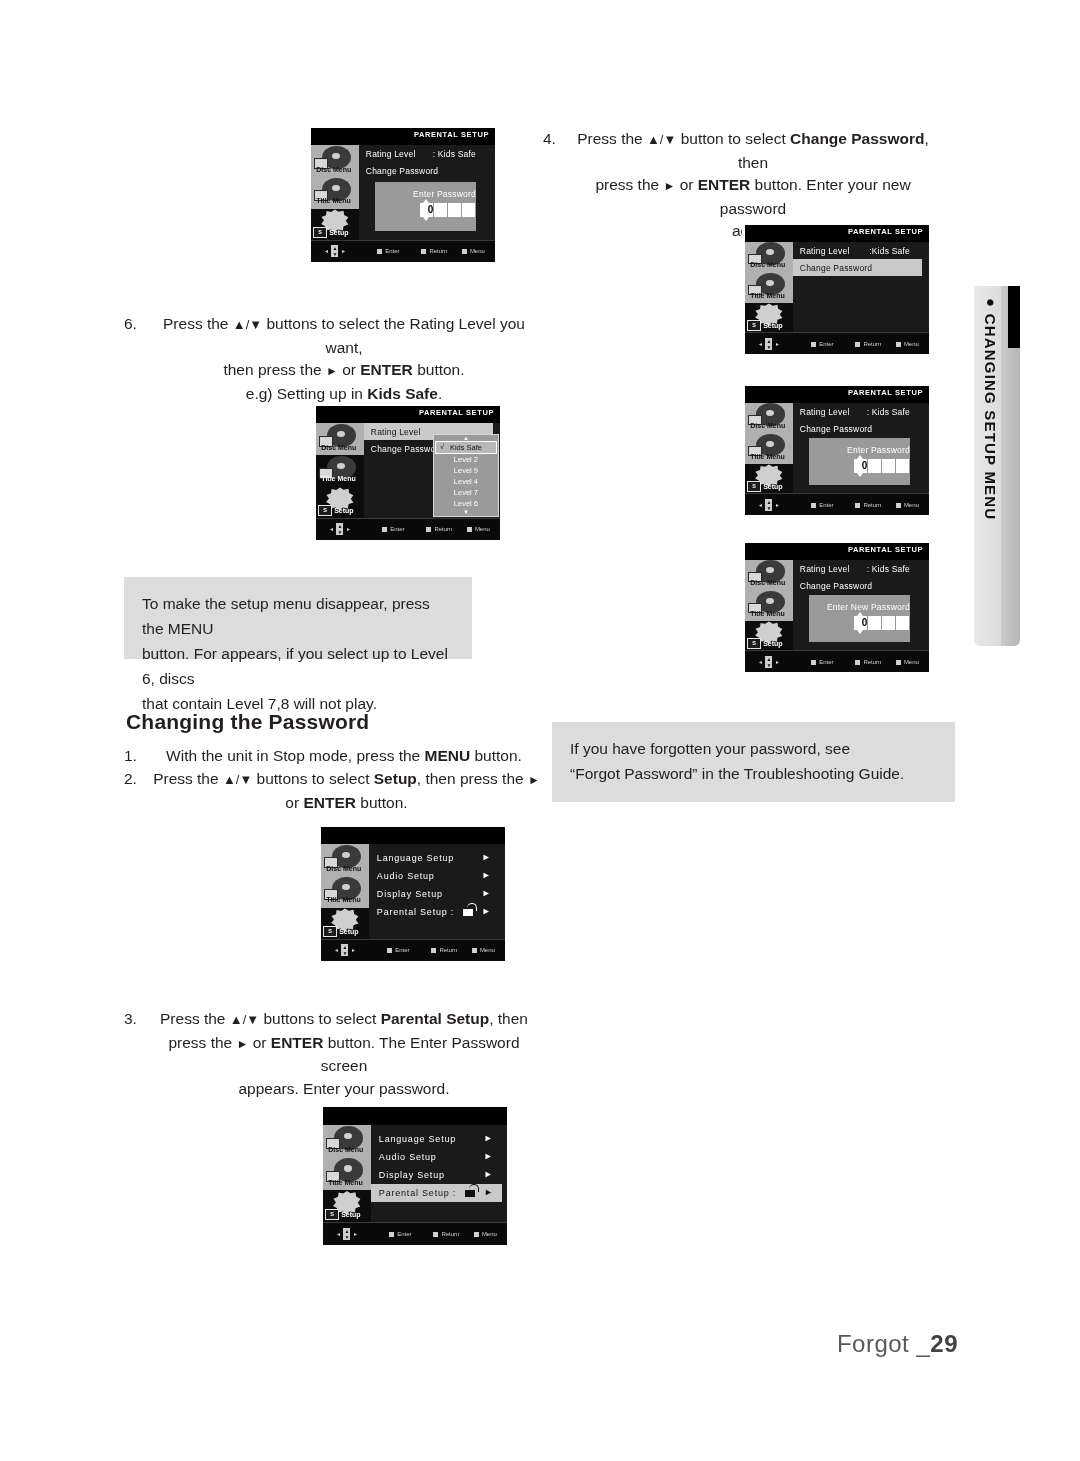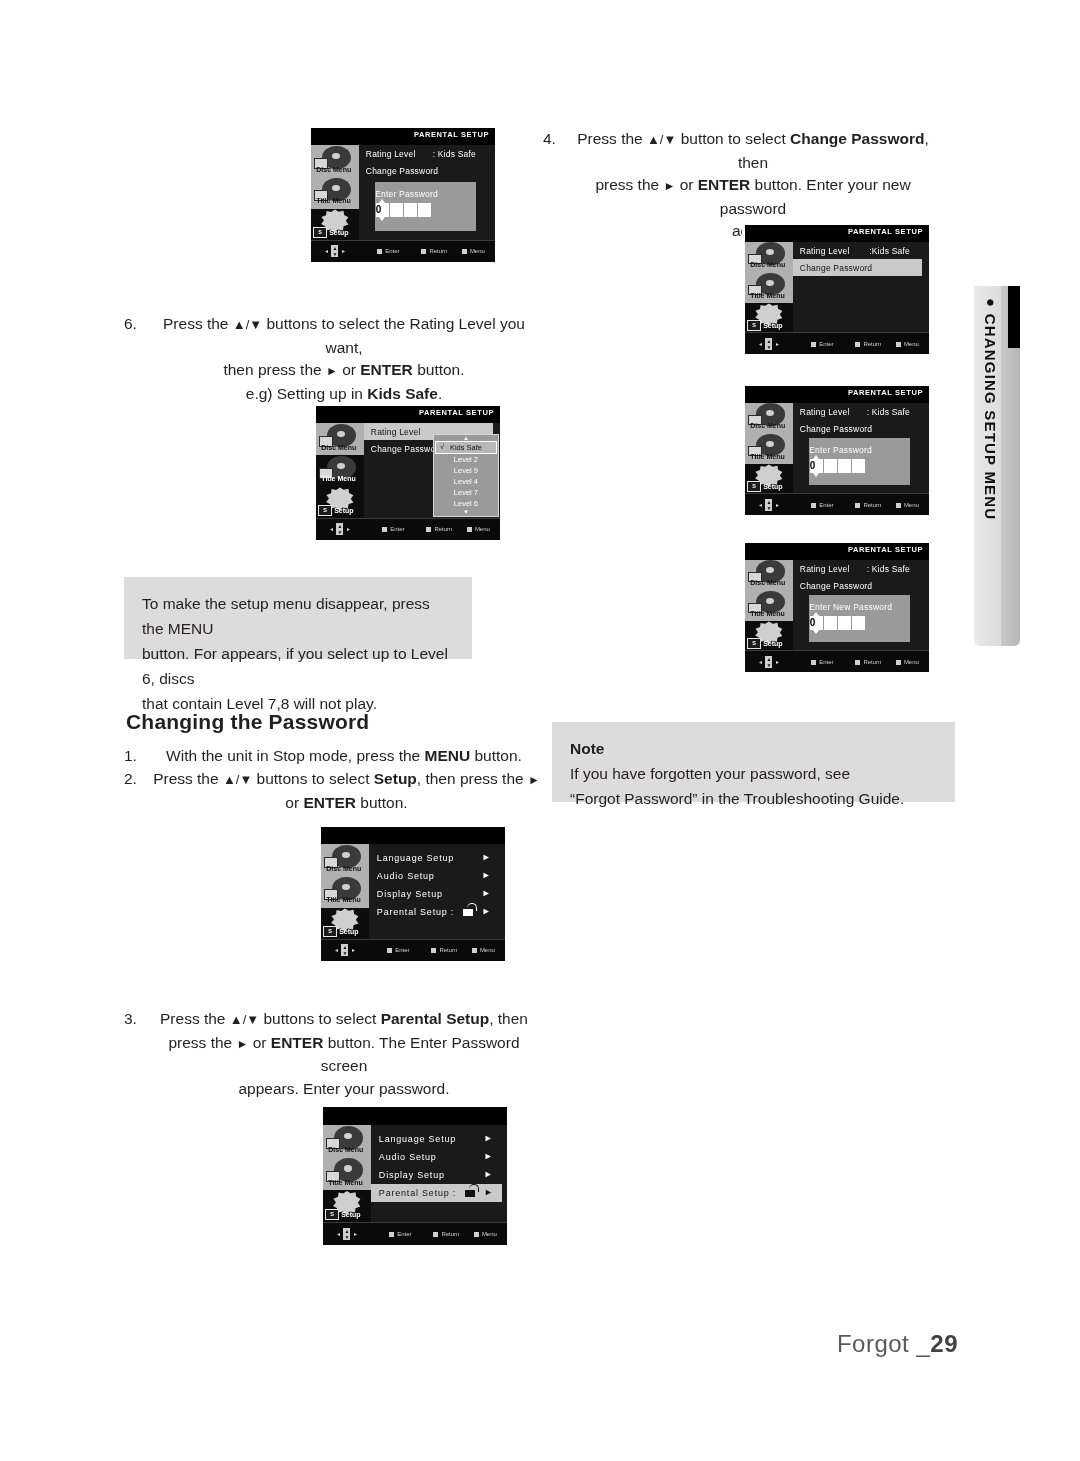--- a/index.html
+++ b/index.html
@@ -242,21 +242,21 @@
     color: #111;
     margin-right: 5%;
   }
   .osd-pw {
     position: absolute;
     left: 12%;
     top: 38%;
     width: 74%;
     height: 52%;
     background: #9a9a9a;
-    text-align: left;
+    text-align: right;
   }
   .osd-pw .pwlabel {
     display: block;
     color: #ffffff;
     font-size: 8.5px;
     padding-top: 7px;
     letter-spacing: 0.2px;
   }
   .osd-pw .boxes {
     display: block;
@@ -726,21 +726,20 @@
 
 <div class="step" style="left:124px; top:768px; width:425px;">
   <span class="num">2.</span>
   <span class="body">
     <span>Press the </span><span class="arrow-ud">▲/▼</span><span> buttons to select </span><b>Setup</b><span>, then press the </span><span class="arrow-r">►</span><br>
     <span>or </span><b>ENTER</b><span> button.</span>
   </span>
 </div>
 
 <div class="graybox" style="left:552px; top:722px; width:403px; height:80px;">
-  <span class="note-title">Note</span>
   <span>If you have forgotten your password, see</span><br>
   <span>“Forgot Password” in the Troubleshooting Guide.</span>
 </div>
 
 <div class="osd" style="left:318px; top:824px; width:190px; height:140px;">
   <div class="osd-inner">
     <div class="osd-title"></div>
     <div class="osd-side">
       <div class="osd-btn grey">
         <span class="disc-ico"></span>

